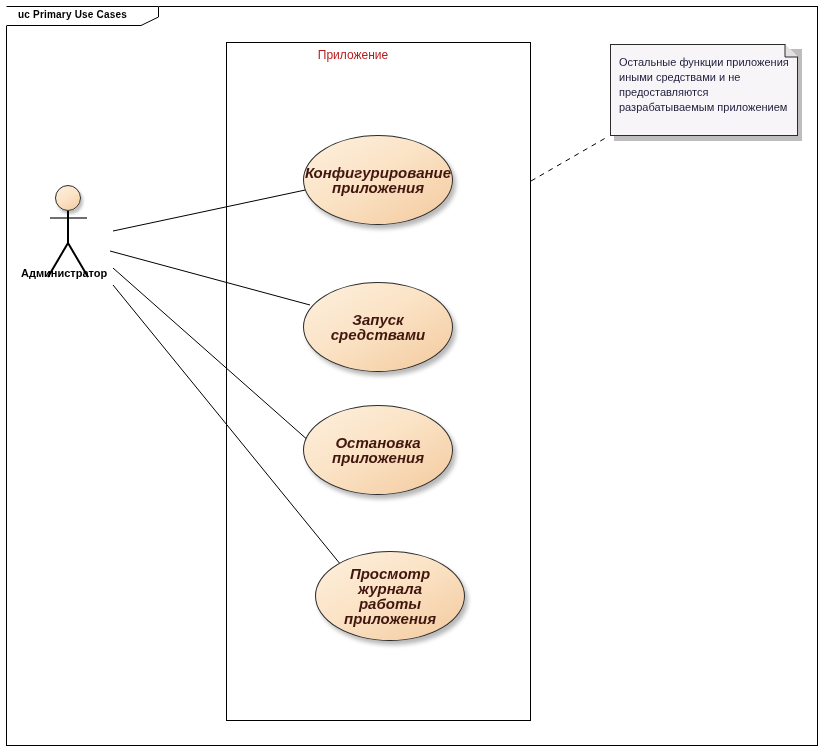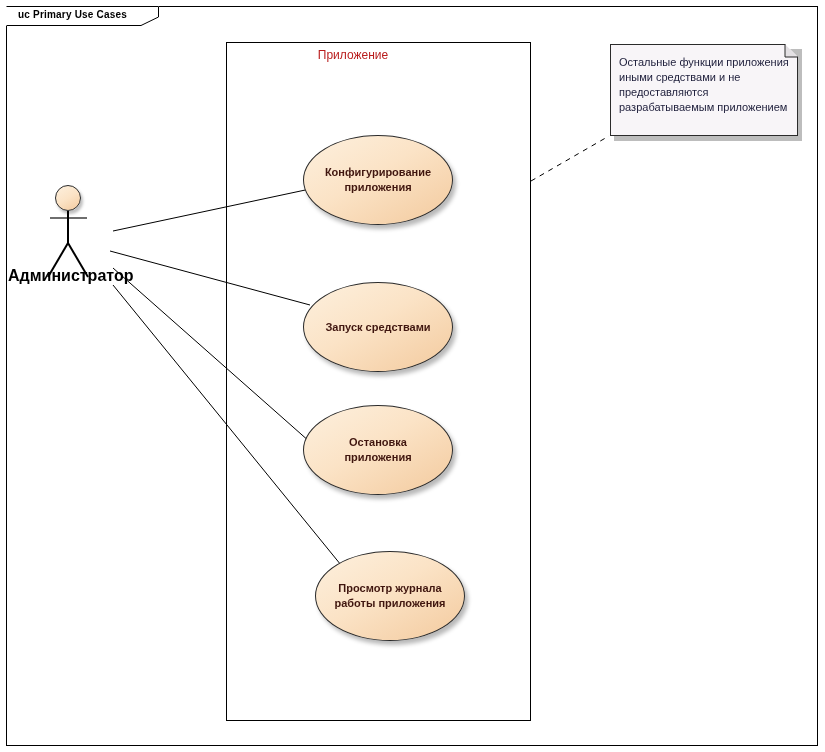--- a/index.html
+++ b/index.html
@@ -87,44 +87,45 @@
     border-radius: 50%;
     background: linear-gradient(150deg, #fdf0de 0%, #fbe3c6 45%, #f3ca9e 100%);
     box-shadow: 3px 4px 4px rgba(0,0,0,0.28);
     box-sizing: border-box;
     display: flex;
     align-items: center;
     justify-content: center;
     text-align: center;
   }
   .usecase-label {
-    font-size: 11px;
+    font-size: 15px;
     font-weight: bold;
     color: #40160f;
     line-height: 15px;
     padding: 0 16px;
+    font-style: italic;
   }
   
   .actor-head {
     position: absolute;
     left: 55px;
     top: 185px;
     width: 26px;
     height: 26px;
     border: 1px solid #2b2b2b;
     border-radius: 50%;
     background: linear-gradient(150deg, #fdf0de 0%, #fbe3c6 50%, #f3ca9e 100%);
     box-shadow: 2px 3px 3px rgba(0,0,0,0.25);
     box-sizing: border-box;
   }
   .actor-label {
     position: absolute;
-    left: 8px;
+    left: 21px;
     top: 267px;
-    font-size: 16px;
+    font-size: 11px;
     font-weight: bold;
     color: #000000;
     white-space: nowrap;
   }
   
   .note {
     position: absolute;
     left: 610px;
     top: 44px;
     width: 188px;

